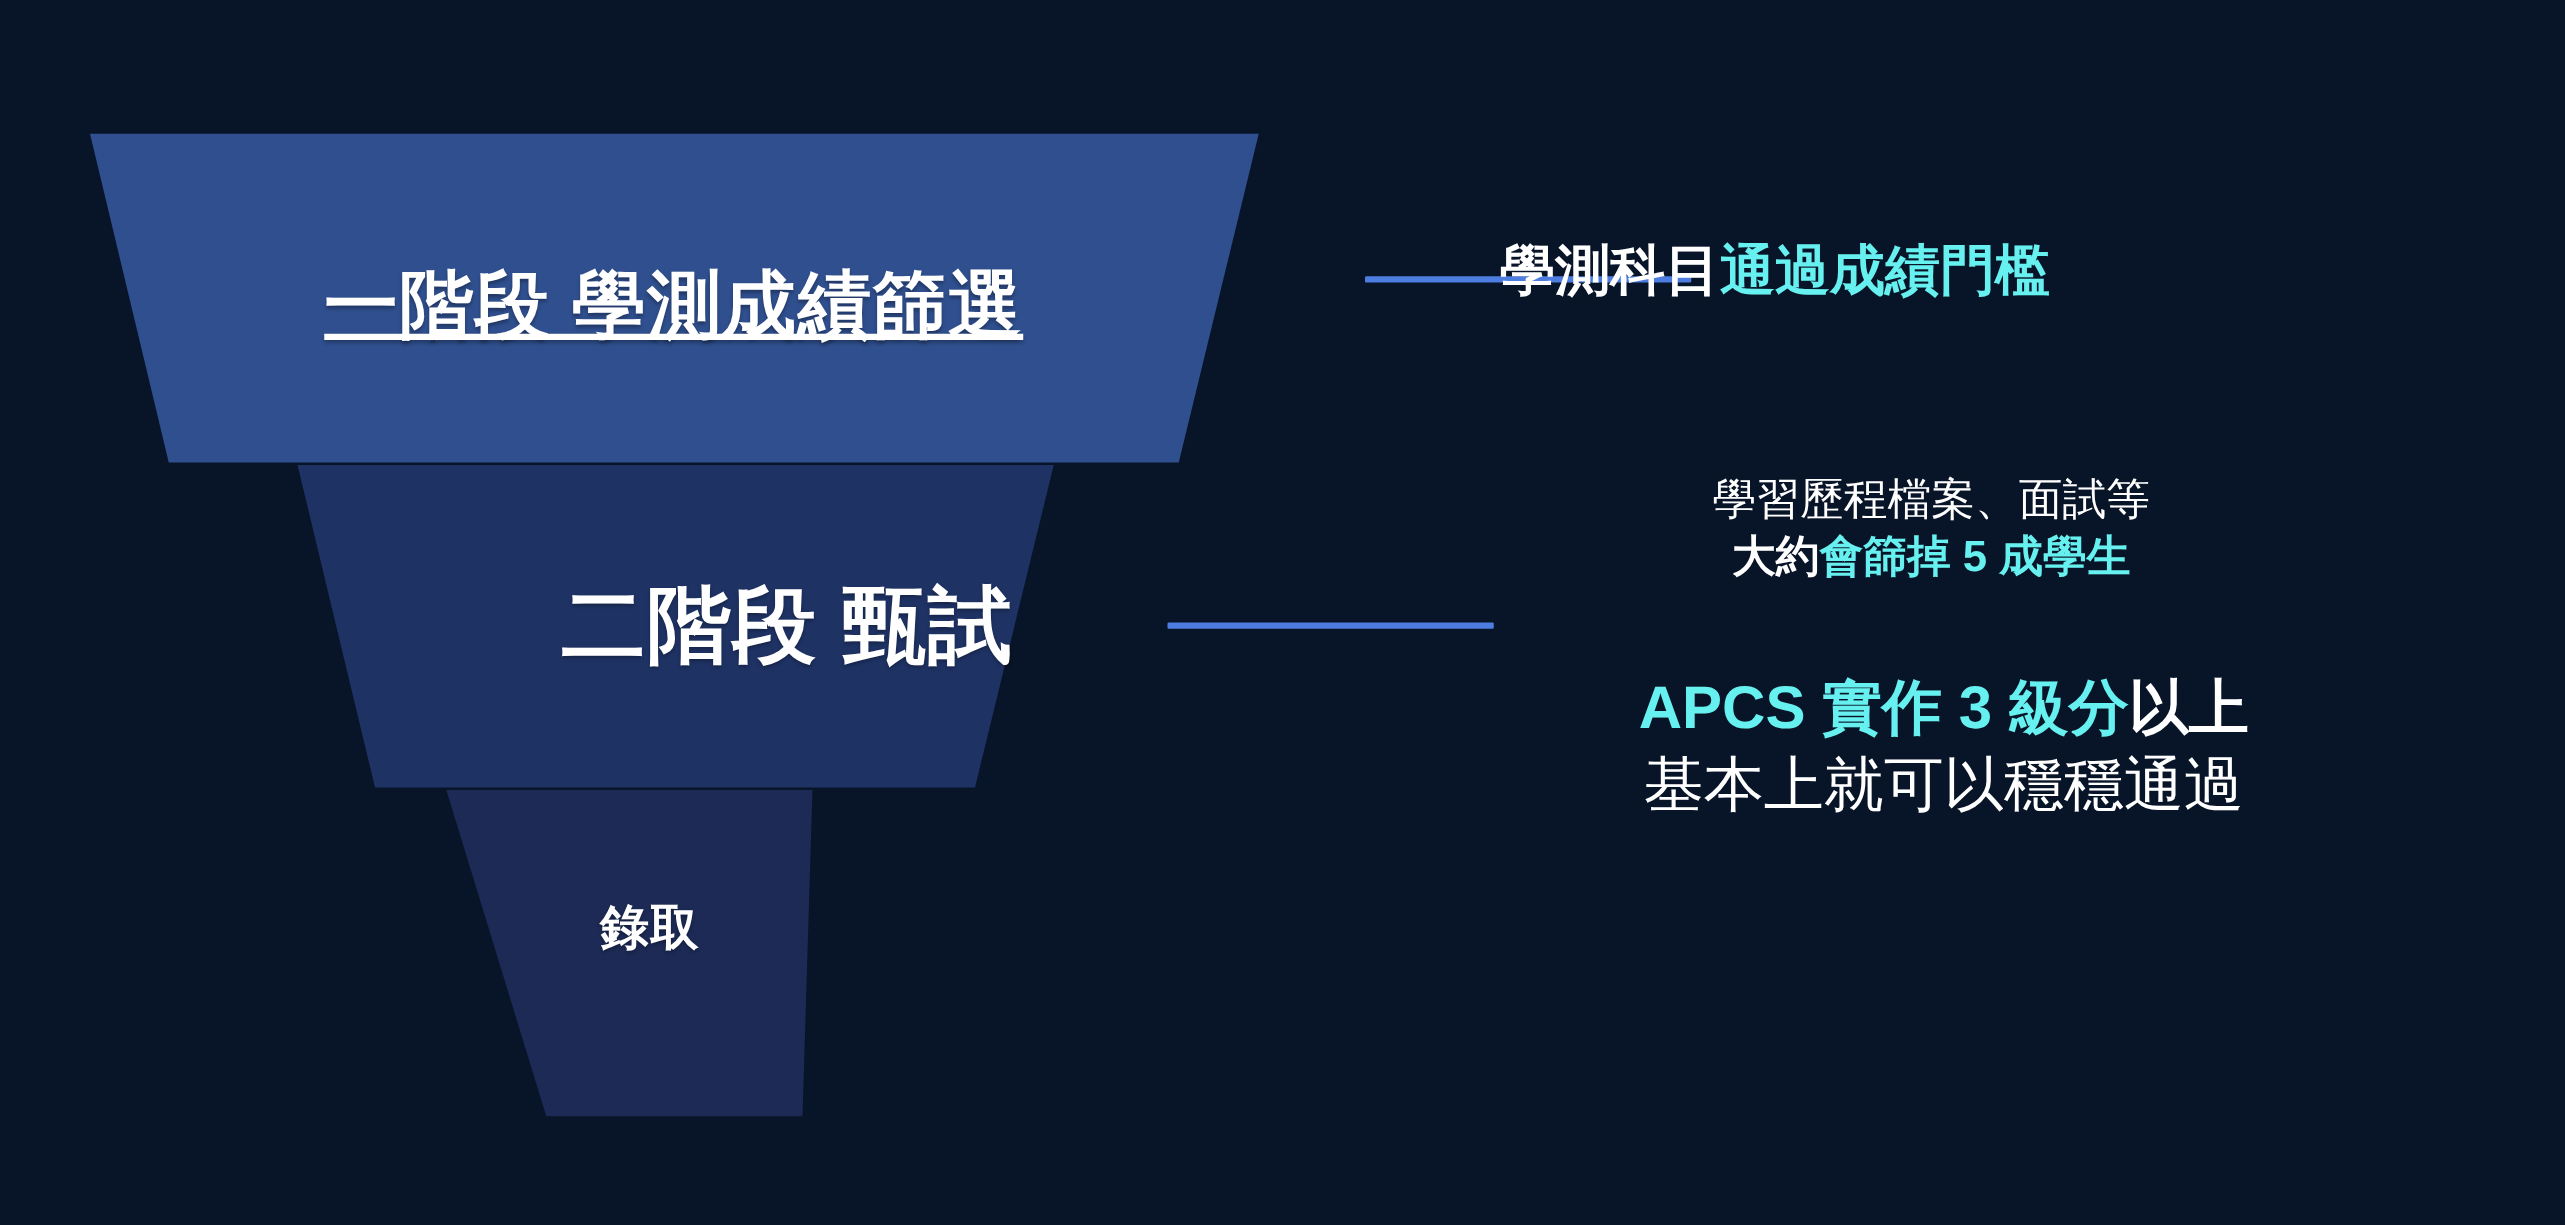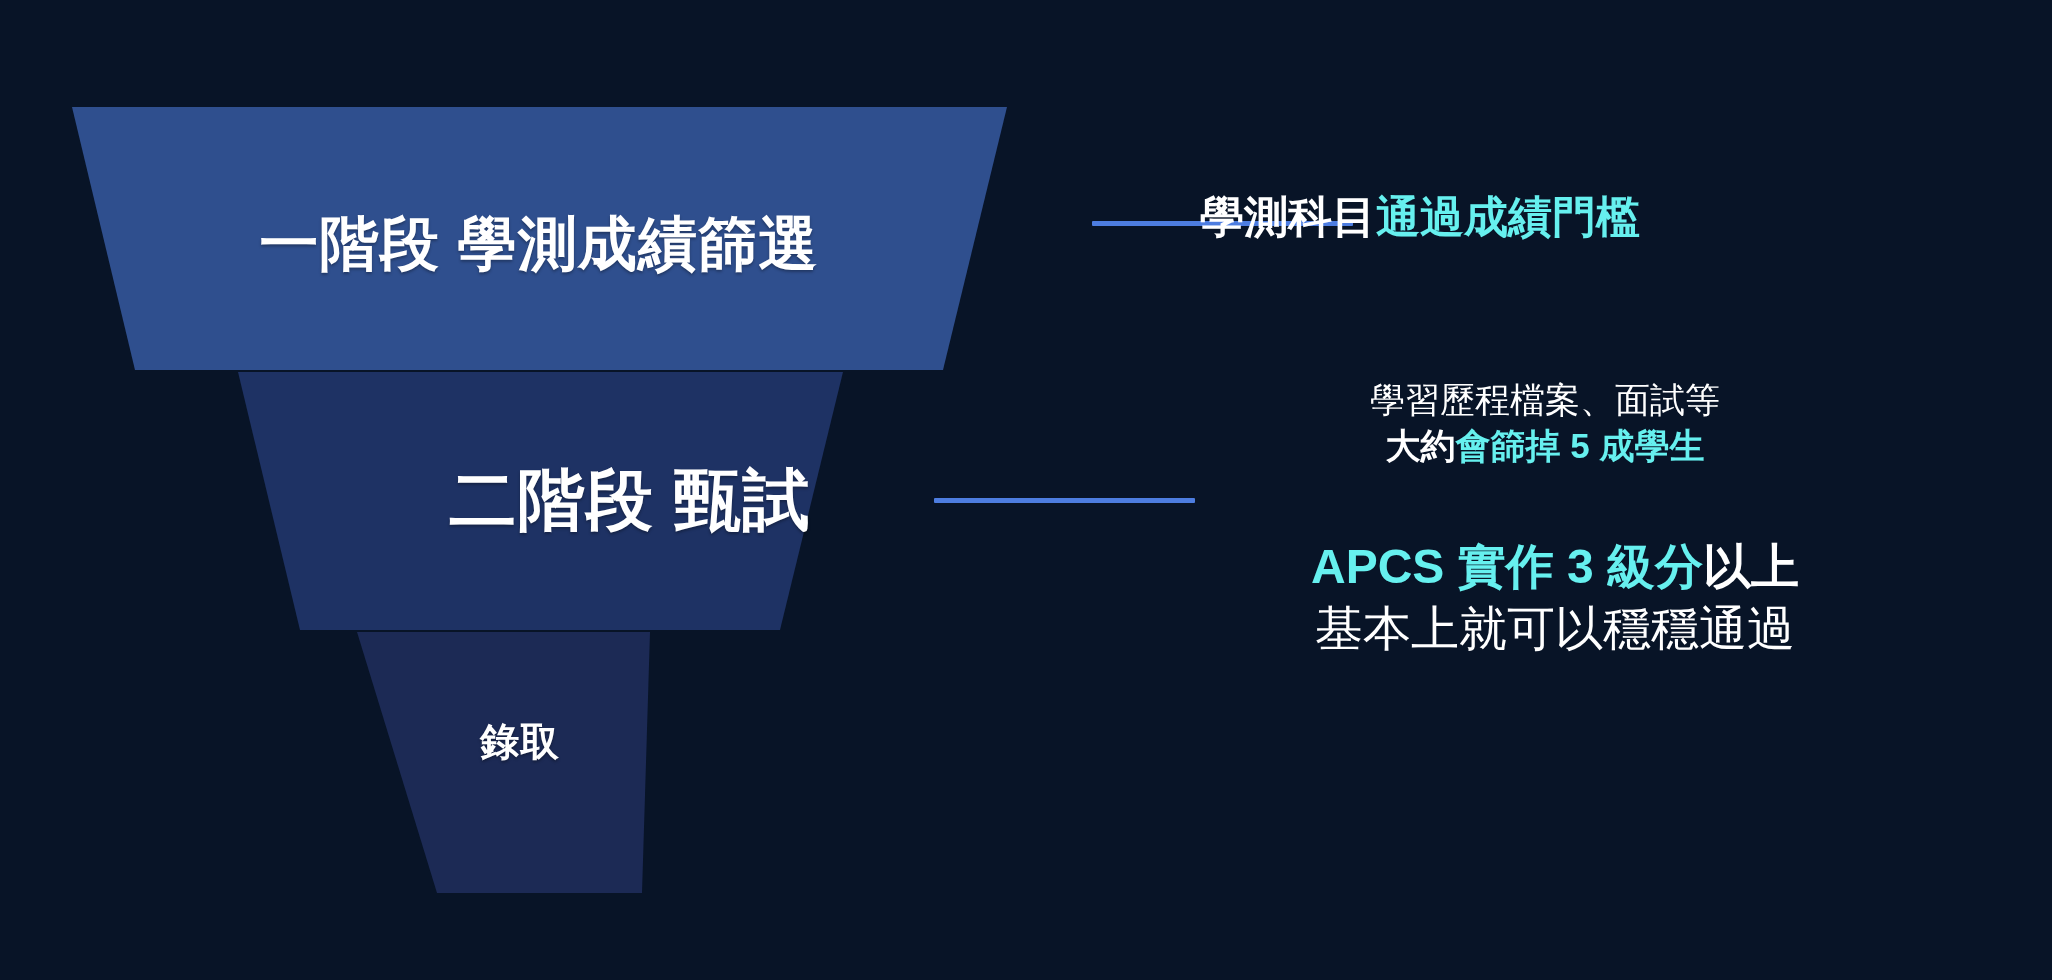--- a/index.html
+++ b/index.html
@@ -37,20 +37,21 @@
     font-weight: bold;
     white-space: nowrap;
     text-align: center;
     letter-spacing: 0.02em;
     text-shadow: 0 2px 3px rgba(0,0,0,0.30);
   }
   #stage-1-label {
     left: 0; width: 1078px;
     top: 205px;
     font-size: 59px;
+    text-decoration: underline;
   }
   #stage-2-label {
     left: 180px; width: 900px;
     top: 455px;
     font-size: 67px;
   }
   #stage-3-label {
     left: 320px; width: 400px;
     top: 715px;
     font-size: 39px;
@@ -84,20 +85,21 @@
   }
   .hl { color: #66f0ef; }
 
   #annotation-1 {
     left: 1420px;
     top: 188px;
     transform: translateX(-50%);
     font-size: 44px;
     font-weight: bold;
     text-align: center;
+    font-family: Liberation Serif, serif;
   }
   #annotation-2 {
     left: 1545px;
     top: 377px;
     transform: translateX(-50%);
     font-size: 35px;
     text-align: center;
   }
   #annotation-2 .ann-line-2 { font-weight: bold; }
 

